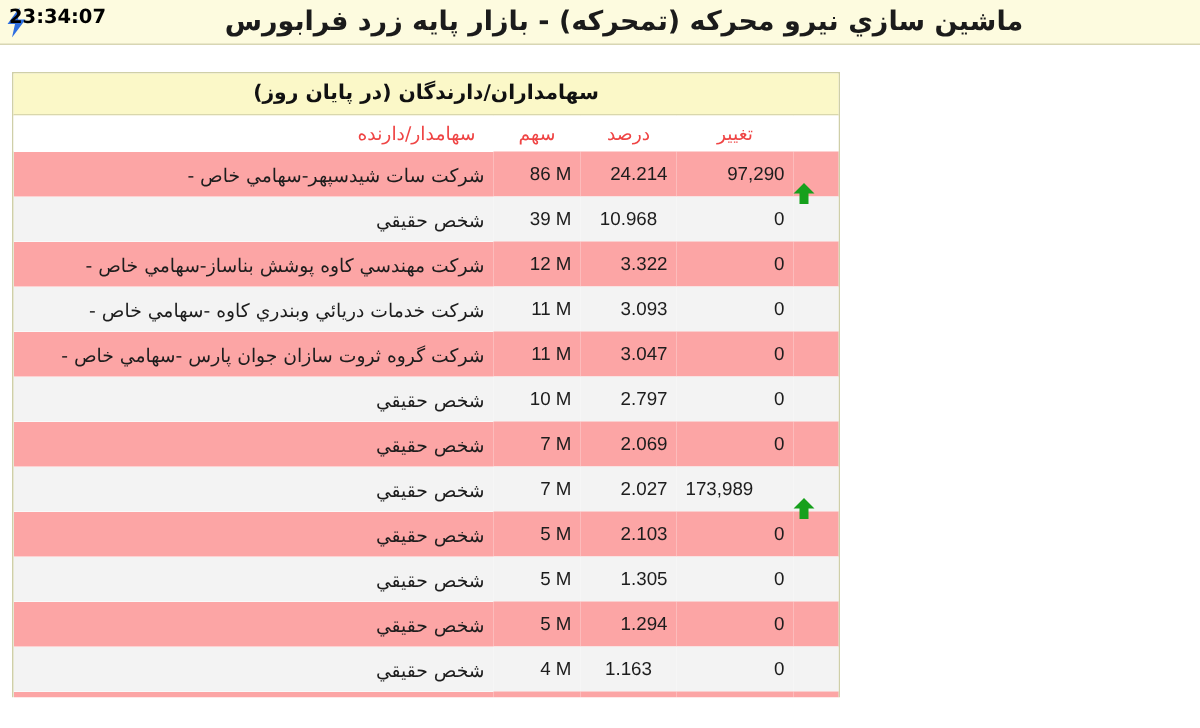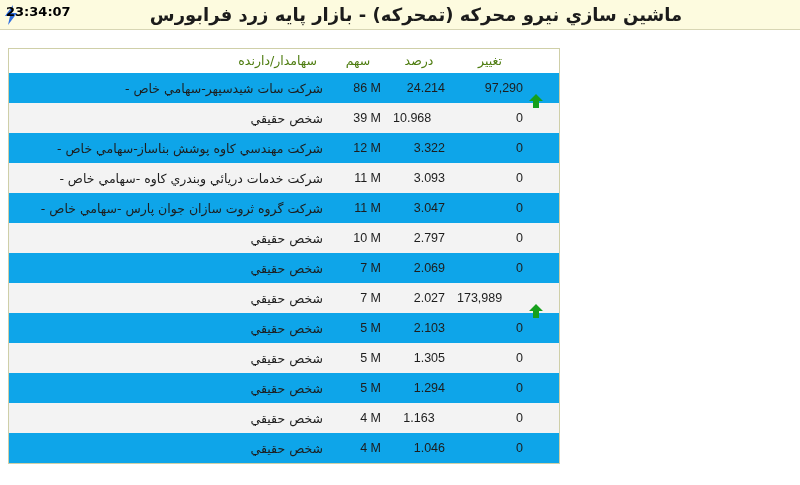--- a/index.html
+++ b/index.html
@@ -82,37 +82,37 @@
   
   table.holders {
     width: 100%;
     border-collapse: collapse;
     direction: rtl;
     table-layout: fixed;
   }
   table.holders th {
     font-size: 12.5px;
     font-weight: normal;
-    color: #4d7c0f;
+    color: #ef4444;
     padding: 4px 6px 5px 6px;
     background: #ffffff;
     border: none;
   }
   table.holders th.th-name { text-align: right; padding-right: 12px; }
   table.holders th.th-num  { text-align: center; }
 
   table.holders td {
     font-size: 12.5px;
     color: #1d1d1d;
     padding: 4px 6px;
     height: 22px;
     border: none;
     vertical-align: middle;
   }
-  tr.row-odd  td { background: #0ea5e9; }
+  tr.row-odd  td { background: #fca5a5; }
   tr.row-even td { background: #f3f3f3; }
 
   td.c-name {
     text-align: right;
     padding-right: 12px;
     white-space: nowrap;
     overflow: hidden;
     text-overflow: ellipsis;
   }
   td.c-share, td.c-pct, td.c-change {
@@ -151,20 +151,21 @@
     <div class="topbar-clock">23:34:07</div>
     <div class="topbar-title">ماشين سازي نيرو محركه (تمحركه) - بازار پايه زرد فرابورس</div>
     <div class="bolt-icon">
       <svg width="14" height="20" viewBox="0 0 14 20" aria-hidden="true">
         <polygon points="9,0 1,11 6,11 4,20 13,8 8,8" fill="#2f6fe0"></polygon>
       </svg>
     </div>
   </div>
 
   <div class="panel">
+    <div class="panel-header">سهامداران/دارندگان (در پايان روز)</div>
 
     <table class="holders">
       <colgroup>
         <col class="w-arrow">
         <col class="w-change">
         <col class="w-pct">
         <col class="w-share">
         <col class="w-name">
       </colgroup>
       <thead>
@@ -182,21 +183,21 @@
                   <polygon points="8,0 15,7 11,7 11,14 5,14 5,7 1,7" fill="#16a01c"></polygon>
                 </svg></span></td>
             <td class="c-change" style="text-align: right;">97,290</td>
             <td class="c-pct" style="text-align: right;">24.214</td>
             <td class="c-share">86 M</td>
             <td class="c-name">شركت سات شيدسپهر-سهامي خاص -</td>
           </tr>
           <tr class="row-even">
             <td class="c-arrow"></td>
             <td class="c-change" style="text-align: right;">0</td>
-            <td class="c-pct" style="text-align: left; margin-top: 46px;">10.968</td>
+            <td class="c-pct" style="text-align: center; margin-top: 46px;">10.968</td>
             <td class="c-share">39 M</td>
             <td class="c-name">شخص حقيقي</td>
           </tr>
           <tr class="row-odd">
             <td class="c-arrow"></td>
             <td class="c-change" style="text-align: right;">0</td>
             <td class="c-pct" style="text-align: right;">3.322</td>
             <td class="c-share">12 M</td>
             <td class="c-name">شركت مهندسي كاوه پوشش بناساز-سهامي خاص -</td>
           </tr>

